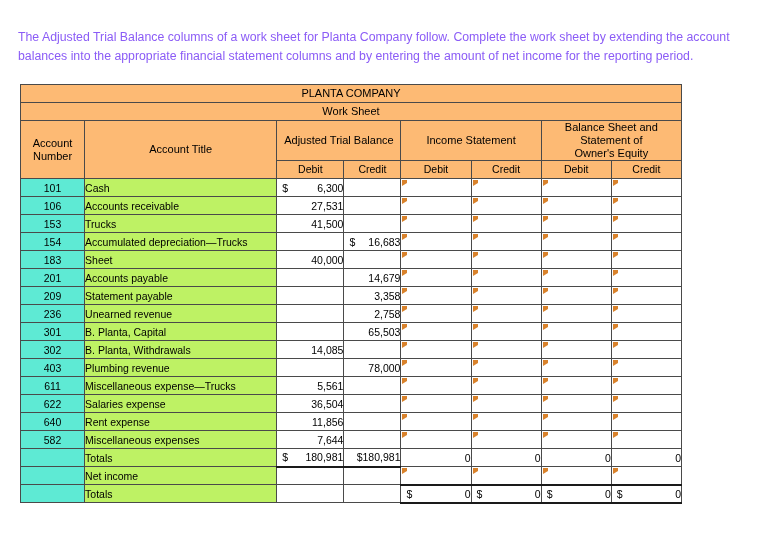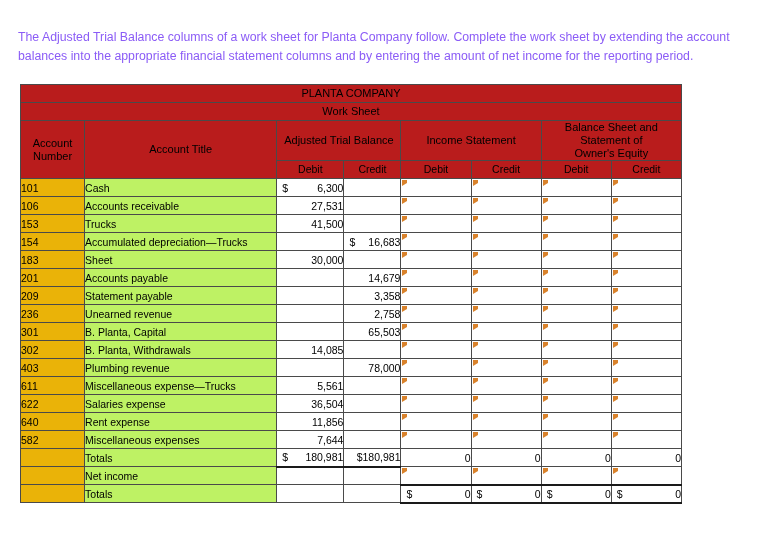--- a/index.html
+++ b/index.html
@@ -42,36 +42,37 @@
     margin: 0;
     border: 1px solid #4a4a4a;
     height: 18px;
     vertical-align: middle;
     font-weight: normal;
     box-sizing: border-box;
   }
 
   
   .hd {
-    background: #b91c1c;
+    background: #fdba74;
     text-align: center;
     font-weight: bold;
     font-size: 11px;
     color: #000;
     line-height: 13px;
   }
   .hd-title { height: 19px; }
   .hd-group { height: 41px; }
   .hd-sub   { height: 19px; font-size: 10.5px; }
   .hd-side  { height: 60px; }
 
   
   .acctnum {
+    text-align: center;
     font-size: 10.5px;
-    background: #eab308;
+    background: #5eead4;
   }
   .accttitle {
     text-align: left;
     padding-left: 4px;
     font-size: 10.5px;
     background: #bef264;
   }
   .num {
     background: #fff;
     position: relative;
@@ -233,21 +234,21 @@
         <td class="inp">
           <span class="mk"></span>
         </td>
         <td class="inp">
           <span class="mk"></span>
         </td>
       </tr>
       <tr>
         <td class="acctnum">183</td>
         <td class="accttitle">Sheet</td>
-        <td class="num">30,000</td>
+        <td class="num">40,000</td>
         <td class="num"></td>
         <td class="inp">
           <span class="mk"></span>
         </td>
         <td class="inp">
           <span class="mk"></span>
         </td>
         <td class="inp">
           <span class="mk"></span>
         </td>

